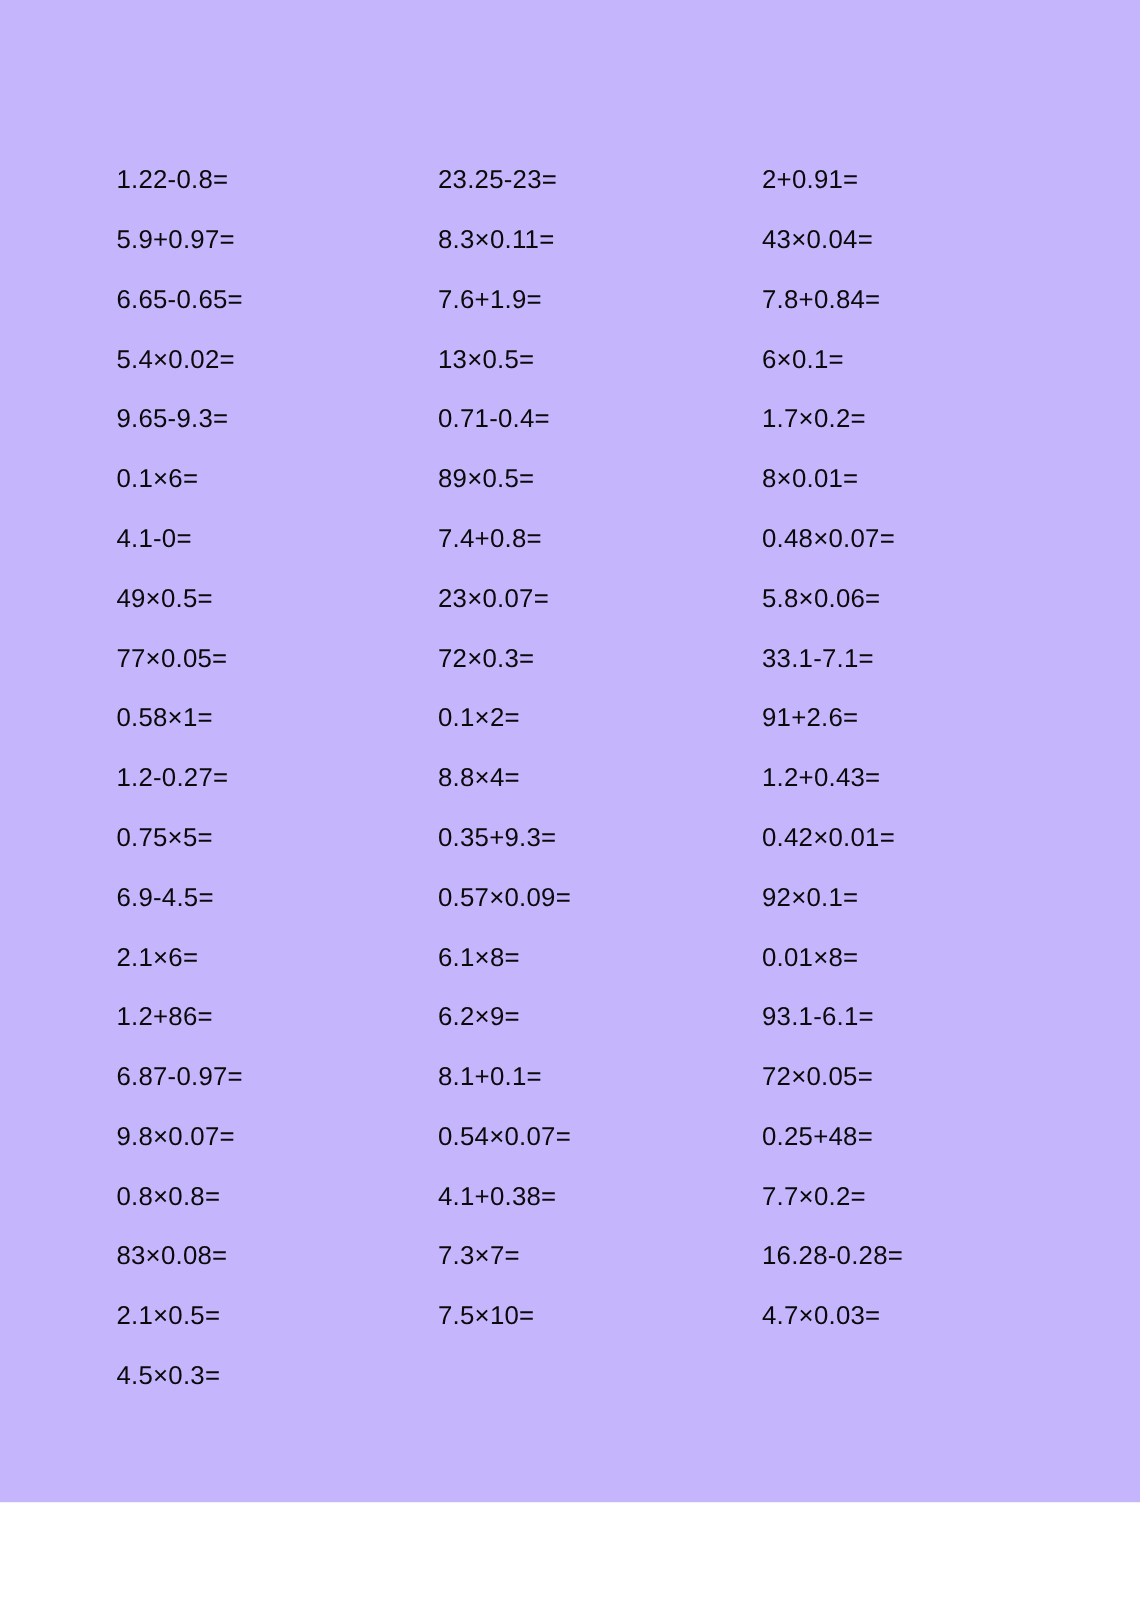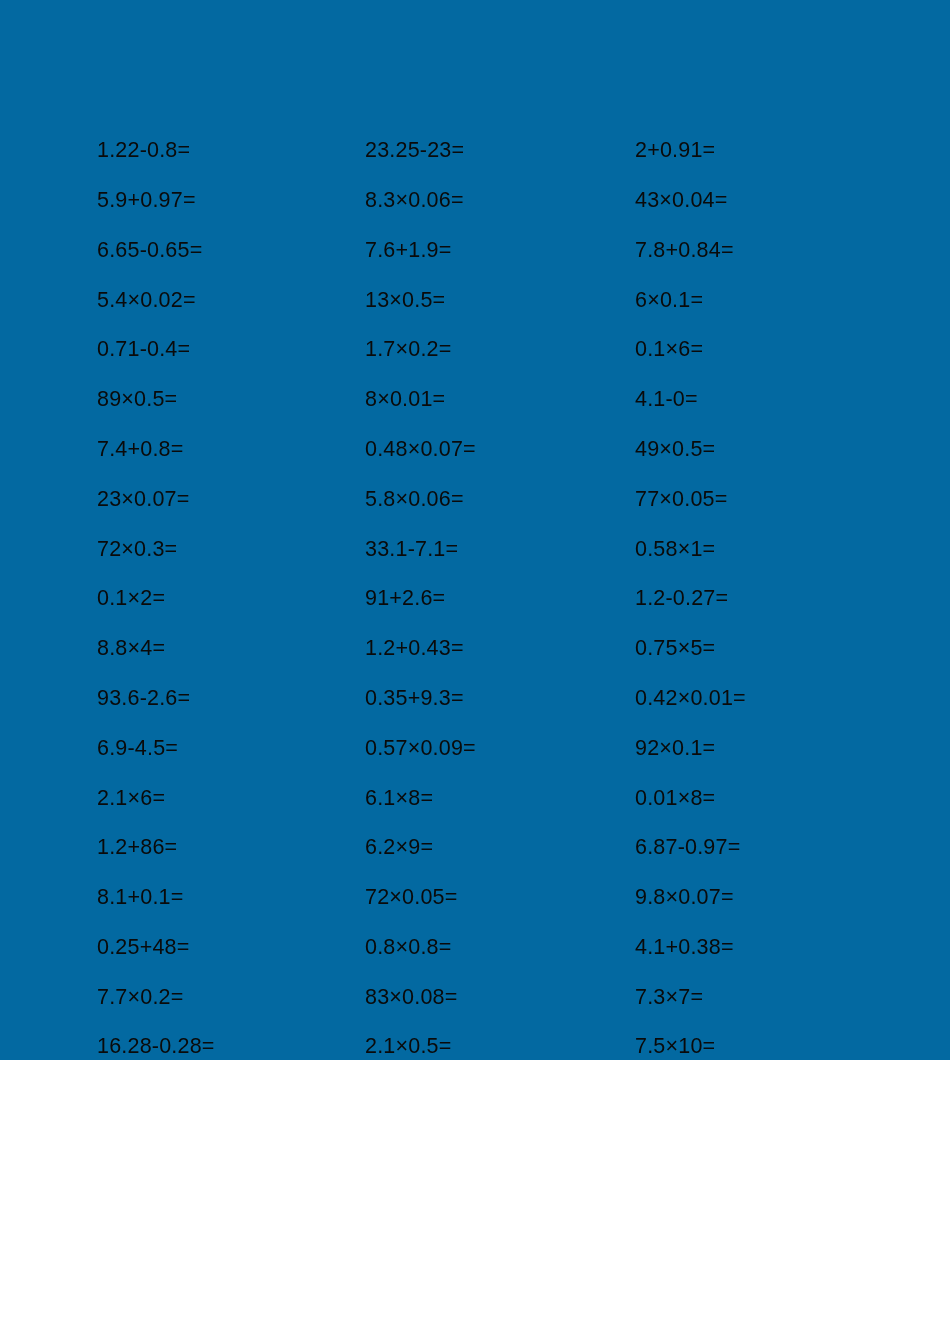--- a/index.html
+++ b/index.html
@@ -7,22 +7,22 @@
     padding: 0;
     background: #ffffff;
   }
   body {
     font-family: "Liberation Sans", sans-serif;
     color: #000000;
   }
   .page {
     position: relative;
     width: 950px;
-    height: 1060px;
-    background: #0369a1;
+    height: 1252px;
+    background: #c4b5fd;
     box-sizing: border-box;
     overflow: hidden;
   }
   .worksheet-grid {
     position: absolute;
     left: 97px;
     top: 126px;
     width: 790px;
     display: grid;
     grid-template-columns: 268px 270px 252px;
@@ -41,31 +41,32 @@
 <body>
 
 <div class="page">
   <div class="worksheet-grid">
 
     <div class="problem">1.22-0.8=</div>
     <div class="problem">23.25-23=</div>
 
     <div class="problem">2+0.91=</div>
     <div class="problem">5.9+0.97=</div>
-    <div class="problem">8.3×0.06=</div>
+    <div class="problem">8.3×0.11=</div>
 
     <div class="problem">43×0.04=</div>
     <div class="problem">6.65-0.65=</div>
     <div class="problem">7.6+1.9=</div>
 
     <div class="problem">7.8+0.84=</div>
     <div class="problem">5.4×0.02=</div>
     <div class="problem">13×0.5=</div>
 
     <div class="problem">6×0.1=</div>
+    <div class="problem">9.65-9.3=</div>
 
     <div class="problem">0.71-0.4=</div>
     <div class="problem">1.7×0.2=</div>
     <div class="problem">0.1×6=</div>
 
     <div class="problem">89×0.5=</div>
     <div class="problem">8×0.01=</div>
     <div class="problem">4.1-0=</div>
 
     <div class="problem">7.4+0.8=</div>
@@ -81,40 +82,41 @@
     <div class="problem">0.58×1=</div>
 
     <div class="problem">0.1×2=</div>
     <div class="problem">91+2.6=</div>
     <div class="problem">1.2-0.27=</div>
 
     <div class="problem">8.8×4=</div>
     <div class="problem">1.2+0.43=</div>
     <div class="problem">0.75×5=</div>
 
-    <div class="problem">93.6-2.6=</div>
     <div class="problem">0.35+9.3=</div>
     <div class="problem">0.42×0.01=</div>
 
     <div class="problem">6.9-4.5=</div>
     <div class="problem">0.57×0.09=</div>
     <div class="problem">92×0.1=</div>
 
     <div class="problem">2.1×6=</div>
     <div class="problem">6.1×8=</div>
 
     <div class="problem">0.01×8=</div>
     <div class="problem">1.2+86=</div>
     <div class="problem">6.2×9=</div>
 
+    <div class="problem">93.1-6.1=</div>
     <div class="problem">6.87-0.97=</div>
     <div class="problem">8.1+0.1=</div>
 
     <div class="problem">72×0.05=</div>
     <div class="problem">9.8×0.07=</div>
+    <div class="problem">0.54×0.07=</div>
 
     <div class="problem">0.25+48=</div>
     <div class="problem">0.8×0.8=</div>
     <div class="problem">4.1+0.38=</div>
 
     <div class="problem">7.7×0.2=</div>
     <div class="problem">83×0.08=</div>
     <div class="problem">7.3×7=</div>
 
     <div class="problem">16.28-0.28=</div>

